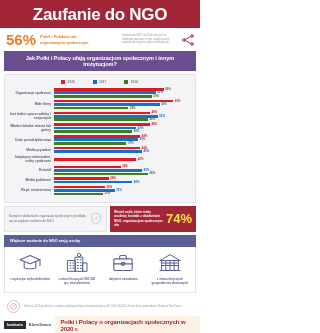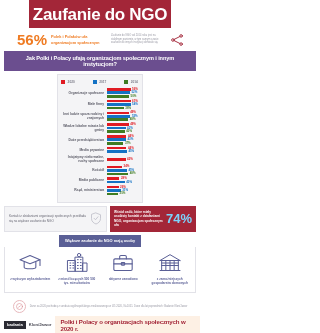--- a/index.html
+++ b/index.html
@@ -12,21 +12,20 @@
     overflow: hidden;
   }
 
   .page {
     width: 200px;
     height: 333px;
     position: relative;
     background: #ffffff;
     display: flex;
     flex-direction: column;
-    align-items: center;
   }
 
   
   .header-bar {
     background: #a32638;
     padding: 6px 4px 5px 4px;
     text-align: center;
   }
   .header-title {
     color: #ffffff;
@@ -176,21 +175,21 @@
     gap: 3px;
   }
   .callout-right-text {
     font-size: 3.2px;
     line-height: 1.4;
     color: #ffffff;
     font-weight: bold;
     flex: 1 1 auto;
   }
   .callout-right-num {
-    color: #7dd3fc;
+    color: #fde047;
     font-size: 13px;
     font-weight: bold;
     line-height: 1;
     white-space: nowrap;
   }
 
   
   .subhead {
     background: #5a5f96;
     color: #ffffff;

